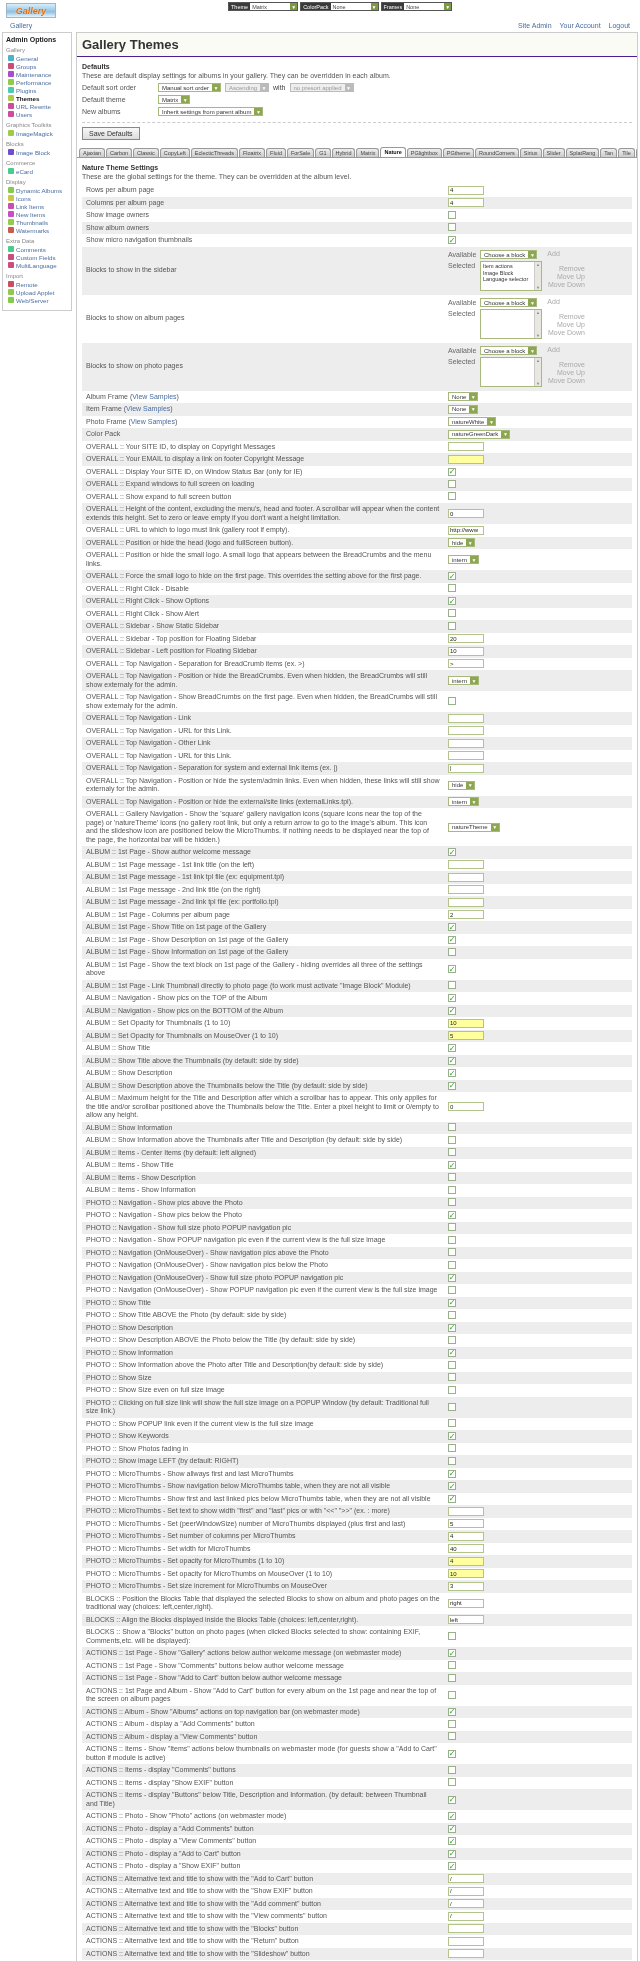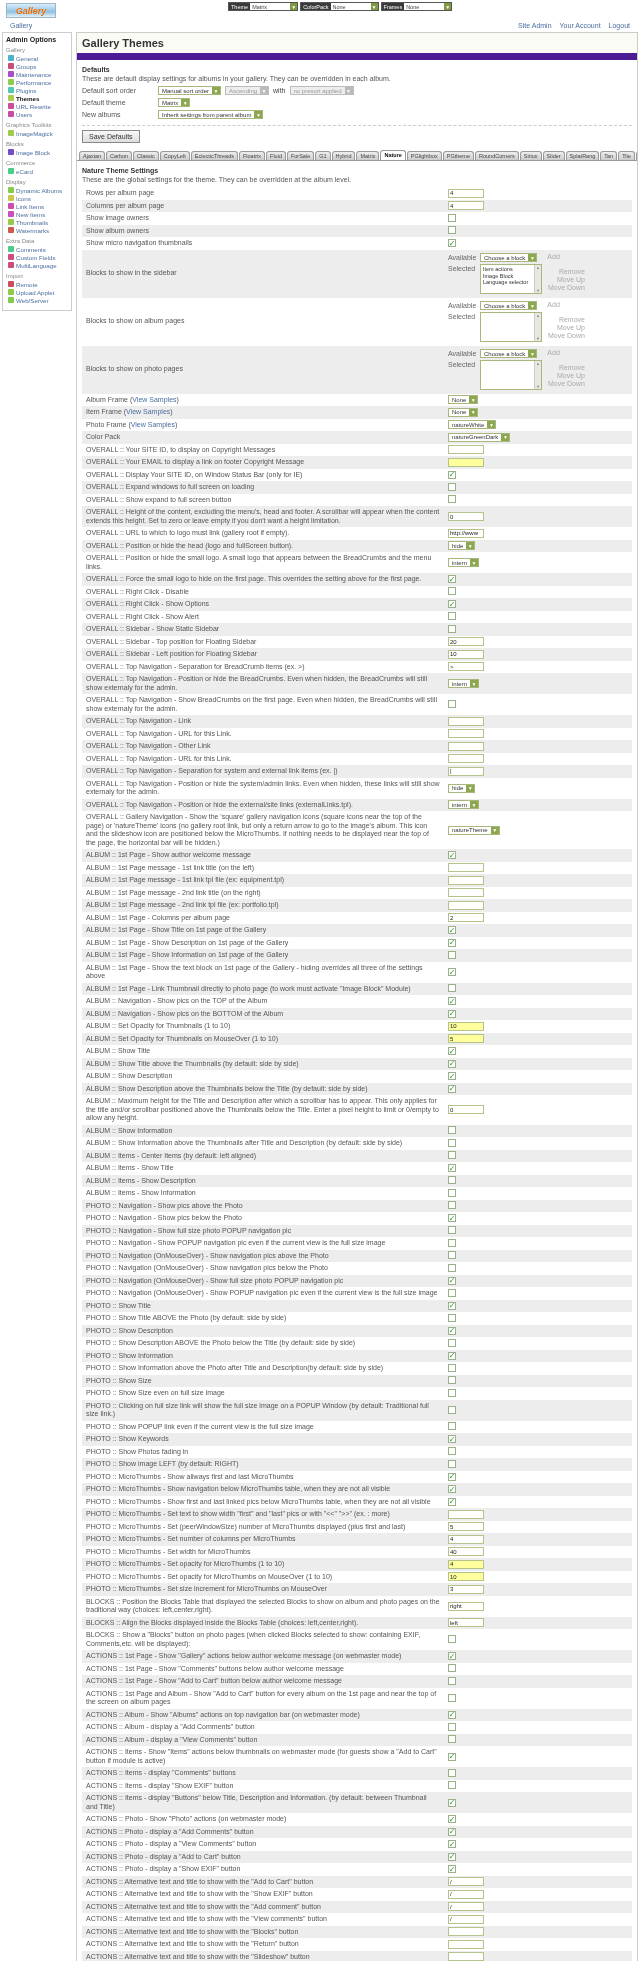--- a/index.html
+++ b/index.html
@@ -24,21 +24,21 @@
   
   .cols { display:flex; align-items:flex-start; padding:0 2px; gap:4px; }
   .sidebar { width:70px; border:1px solid #ccc; background:#fff; padding:3px 2px 6px 3px; }
   .sb-title { font-weight:bold; font-size:7px; color:#222; margin-bottom:3px; }
   .gname { color:#888; margin:4px 0 1px 0; font-size:6px; }
   .sitem { display:flex; align-items:center; gap:2px; padding:0.5px 0 0.5px 2px; font-size:6.2px; }
   .sitem .ic { width:6px; height:6px; border-radius:1px; flex:0 0 auto; }
   .sitem .cur { font-weight:bold; color:#111; }
 
   .main { flex:1; border:1px solid #ccc; background:#fff; min-width:0; }
-  .main-title { font-weight:bold; font-size:11px; color:#333; padding:4px 5px; border-bottom:7px solid #4c1d95; background:#fbfbf6; }
+  .main-title { font-weight:bold; font-size:13px; color:#333; padding:4px 5px; border-bottom:1px solid #4c1d95; background:#fbfbf6; }
   .pad { padding:4px 5px; }
   .sec-h { font-weight:bold; font-size:7px; color:#333; margin:2px 0; }
   .sec-d { color:#555; margin-bottom:4px; }
   .dfield { display:flex; align-items:center; margin:3px 0; gap:4px; }
   .dfield .dl { width:72px; color:#555; }
 
   
   .sel { display:inline-flex; align-items:stretch; border:1px solid #a6b87c; background:#fff; height:9px; }
   .sel .selv { padding:0 3px; display:flex; align-items:center; white-space:nowrap; font-size:6px; color:#333; }
   .sel .arrow { width:8px; background:#8ca74f; color:#fff; font-size:5px; display:flex; align-items:center; justify-content:center; }

